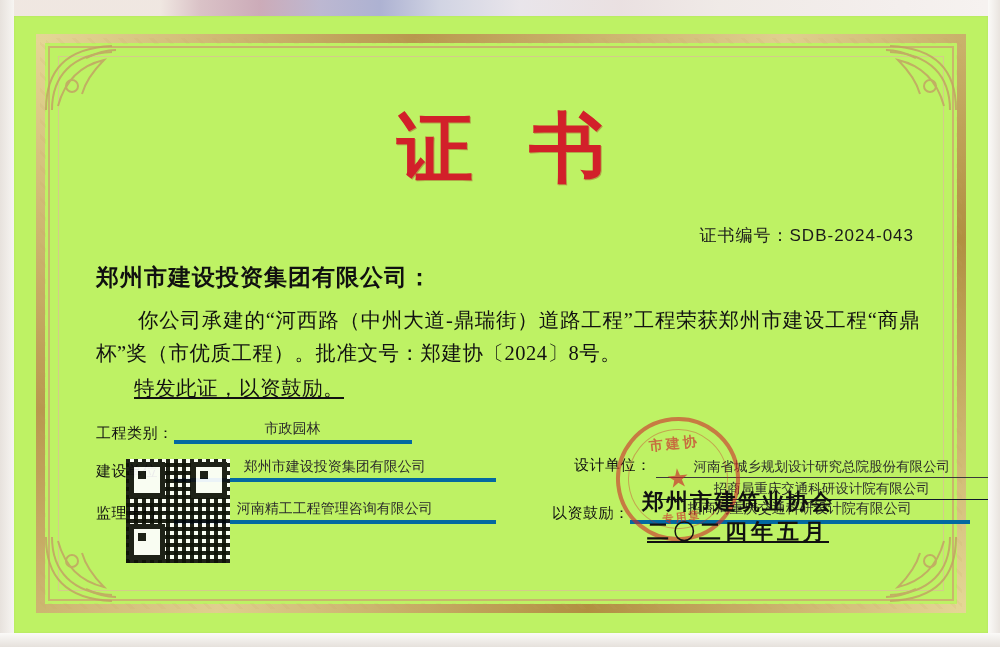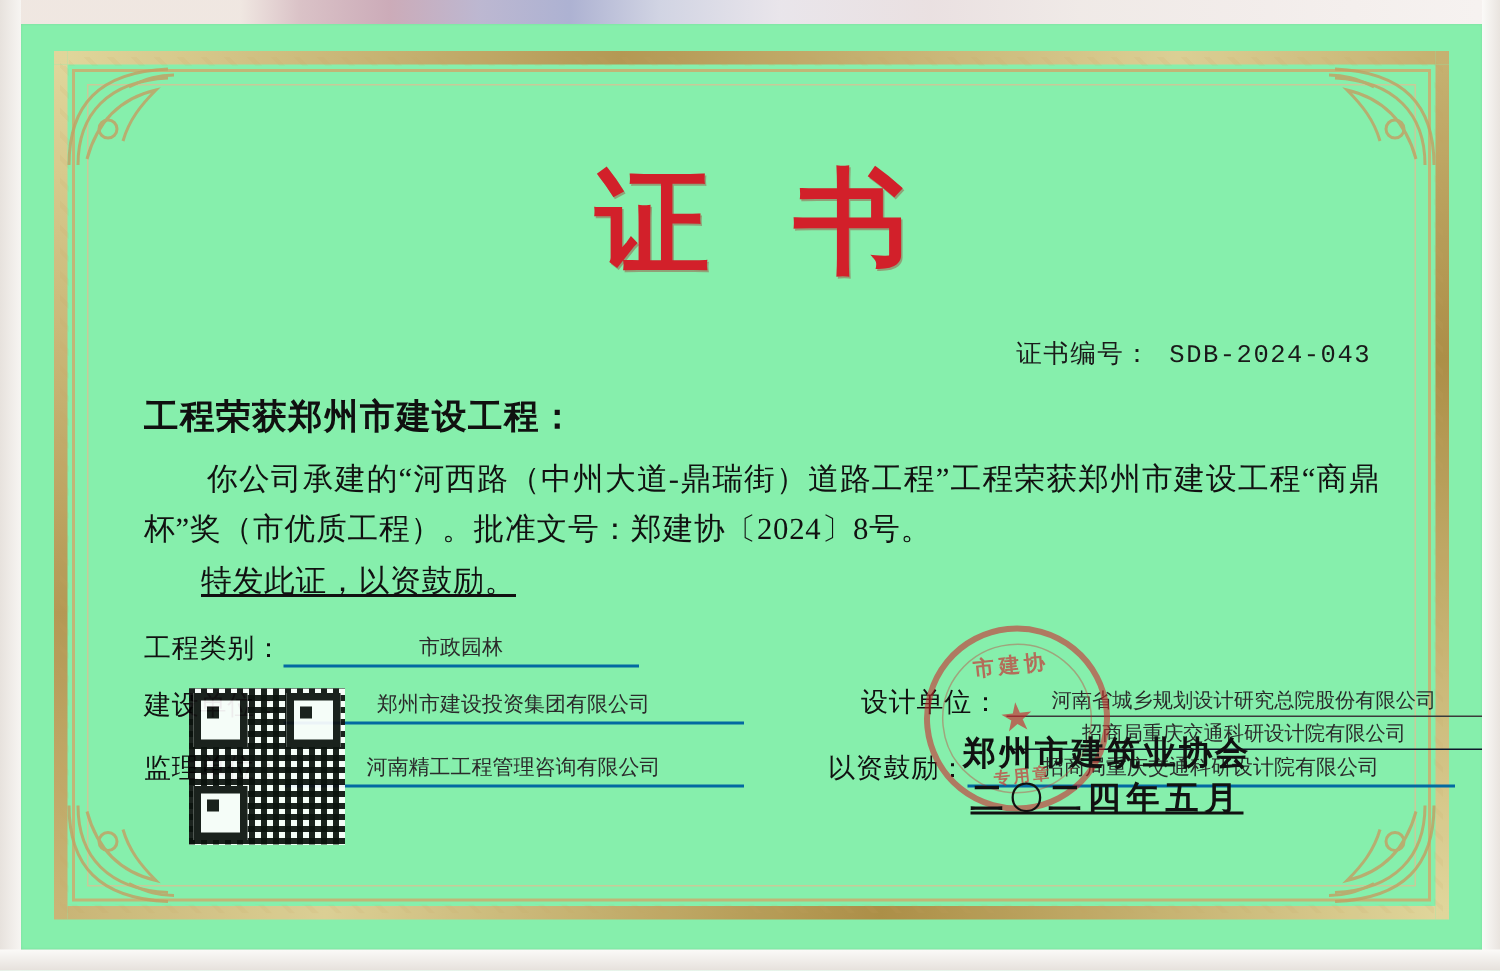--- a/index.html
+++ b/index.html
@@ -55,21 +55,21 @@
     background: linear-gradient(0deg,#e6e1dc 0%, #fbfaf8 100%);
   }
 
   
   #certificate-sheet {
     position: absolute;
     left: 14px;
     top: 16px;
     width: 974px;
     height: 617px;
-    background: #86efac;
+    background: #bef264;
     box-shadow: 0 0 2px rgba(0,0,0,.08) inset;
   }
 
   
   .border-frame {
     position: absolute;
     pointer-events: none;
   }
   #frame-outer {
     left: 22px; top: 18px; right: 22px; bottom: 20px;
@@ -134,21 +134,21 @@
   
   #cert-number-row {
     position: absolute;
     right: 14px;
     top: 152px;
     font-size: 17px;
     color: #1a1a1a;
     letter-spacing: 1px;
     font-family: "Liberation Serif", serif;
   }
-  #cert-number-value { font-family: Liberation Mono, monospace; margin-left: 12px; }
+  #cert-number-value { font-family: Liberation Sans, sans-serif; }
 
   
   #recipient-line {
     position: absolute;
     left: 22px;
     top: 190px;
     font-size: 23px;
     font-weight: 700;
     color: #101010;
     letter-spacing: 1px;
@@ -183,27 +183,27 @@
   
   .field-row {
     position: absolute;
     display: flex;
     align-items: flex-end;
     font-size: 15px;
     color: #111;
   }
   .field-label {
     white-space: nowrap;
-    font-size: 18px;
+    font-size: 15px;
     letter-spacing: .5px;
     padding-bottom: 1px;
   }
   .field-value {
     flex: 1;
-    border-bottom: 2px solid #0369a1;
+    border-bottom: 4px solid #0369a1;
     text-align: center;
     font-size: 14px;
     color: #2b2b2b;
     padding: 0 4px 2px 4px;
     line-height: 1.25;
     white-space: nowrap;
     overflow: hidden;
   }
   .field-value.two-line {
     white-space: normal;
@@ -390,21 +390,21 @@
     </svg>
 
     <div id="content">
 
       <div id="certificate-title">证书</div>
 
       <div id="cert-number-row">
         <span>证书编号：</span><span id="cert-number-value">SDB-2024-043</span>
       </div>
 
-      <div id="recipient-line">工程荣获郑州市建设工程：</div>
+      <div id="recipient-line">郑州市建设投资集团有限公司：</div>
 
       <div id="body-paragraph">你公司承建的“河西路（中州大道-鼎瑞街）道路工程”工程荣获郑州市建设工程“商鼎杯”奖（市优质工程）。批准文号：郑建协〔2024〕8号。</div>
 
       <div id="body-paragraph-2">特发此证，以资鼓励。</div>
 
       <div class="field-row" id="row-category">
         <span class="field-label">工程类别：</span>
         <span class="field-value">市政园林</span>
       </div>
 

